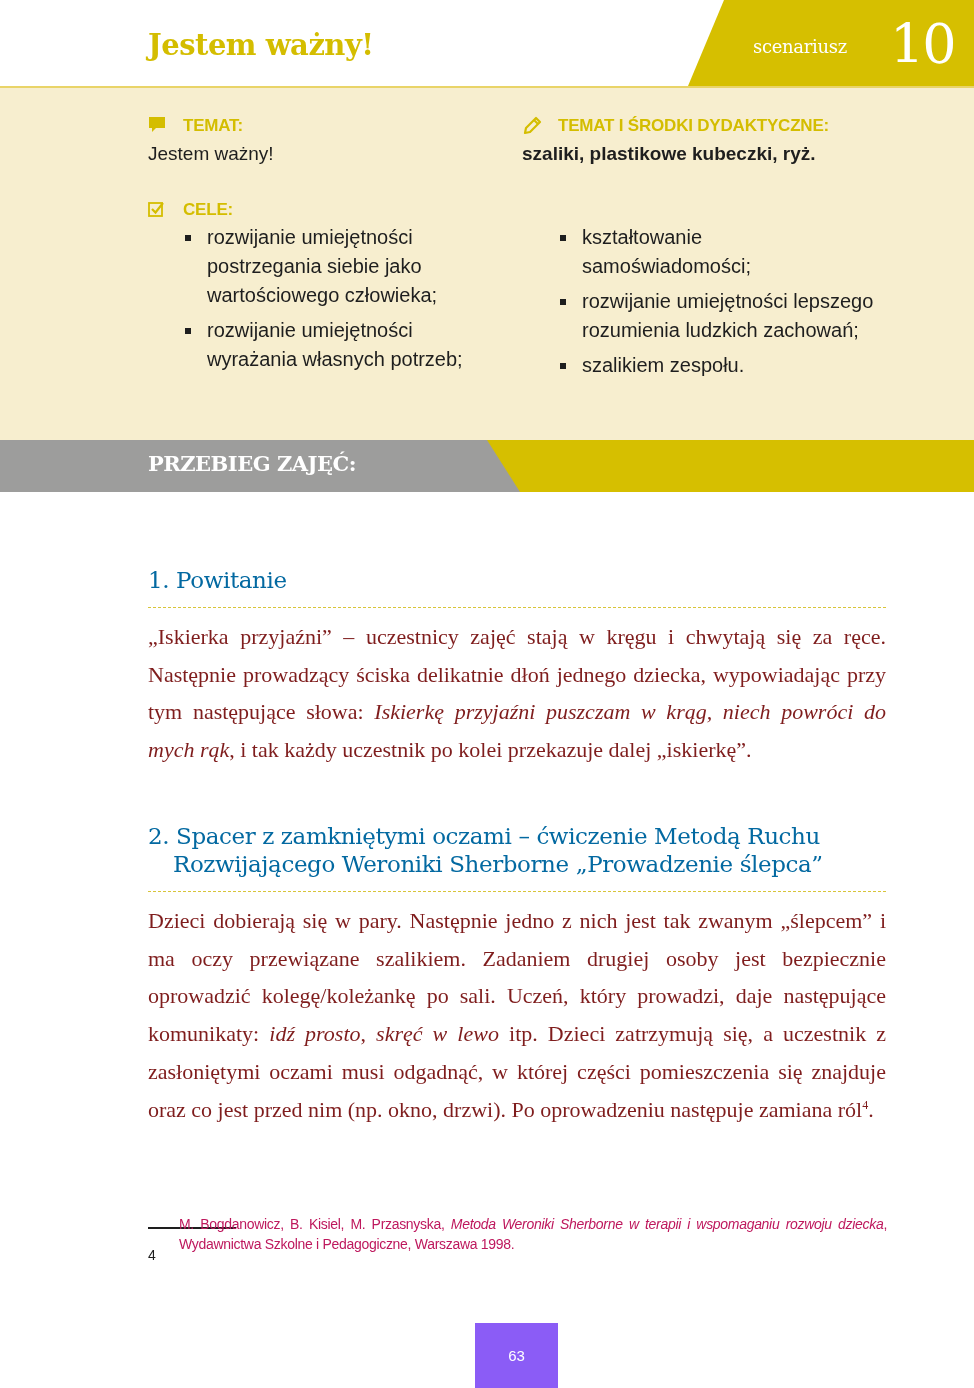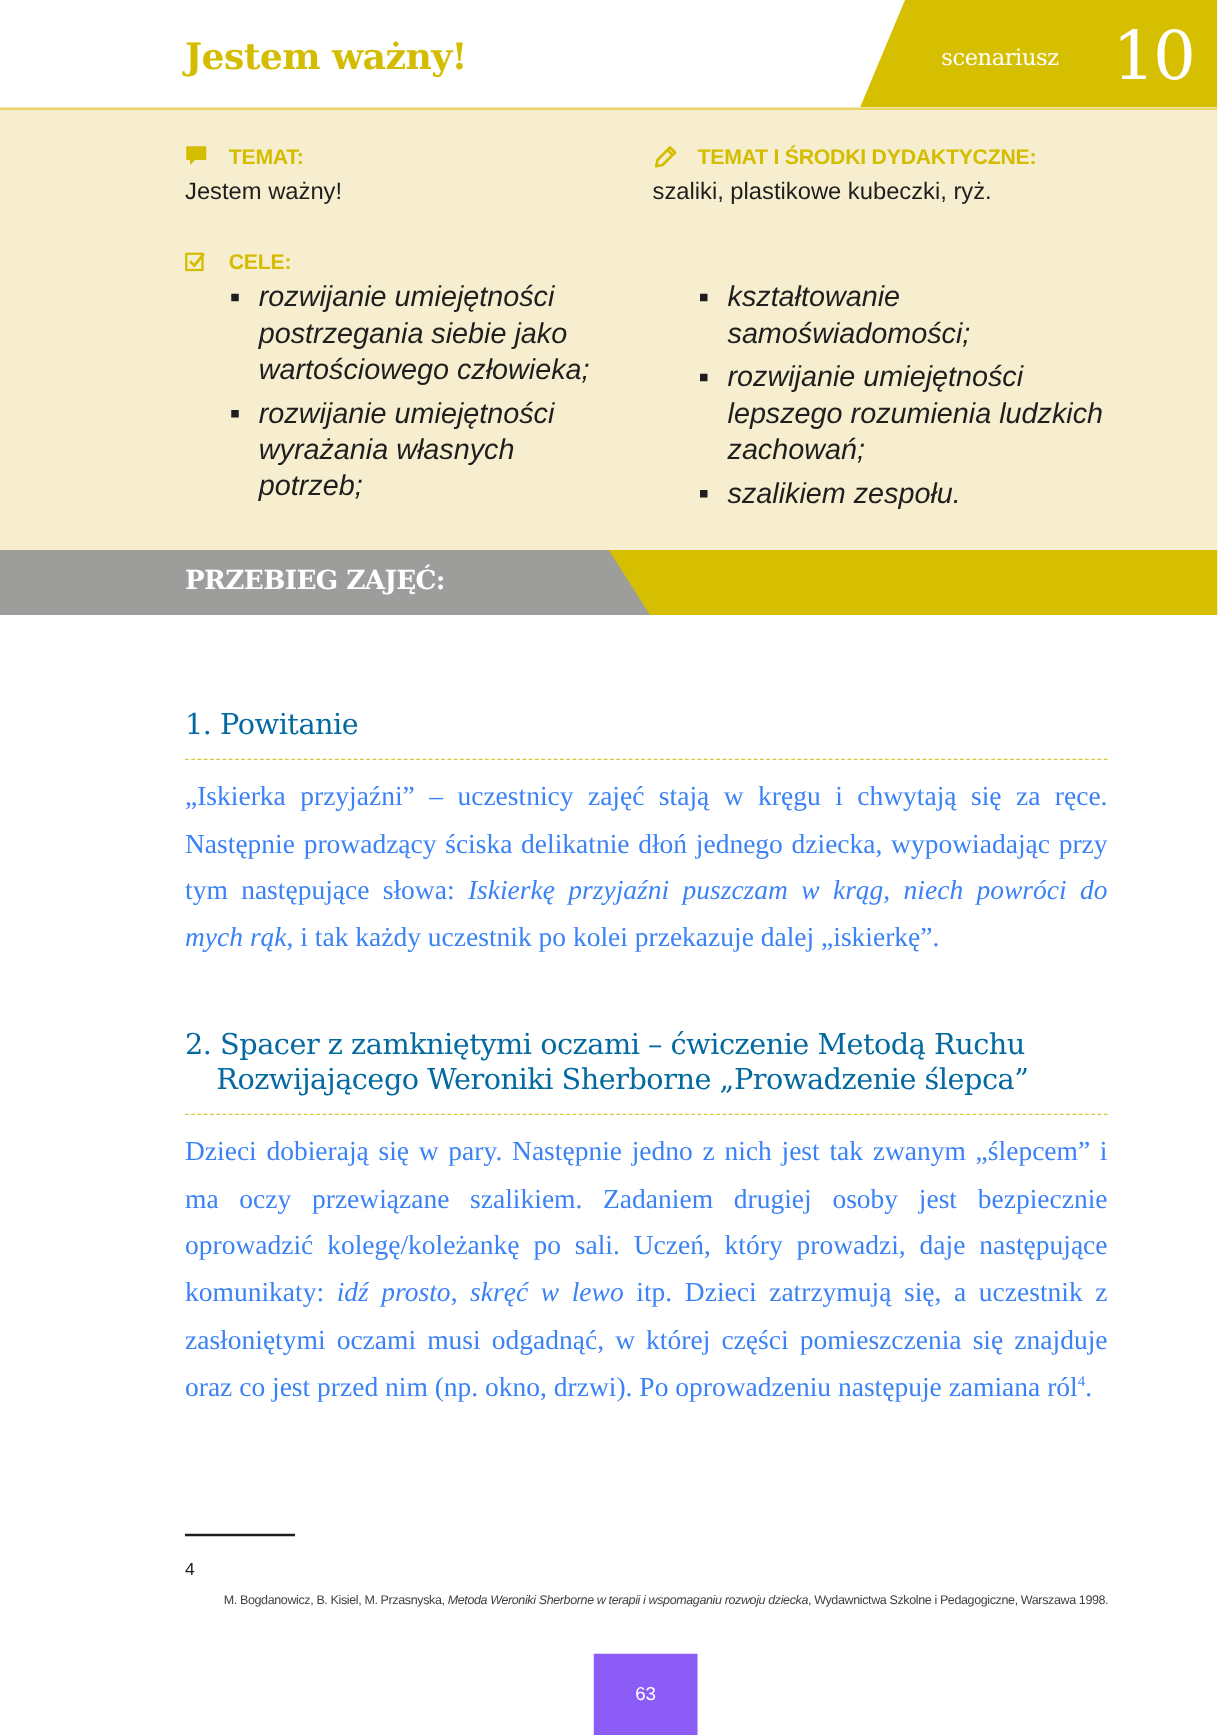--- a/index.html
+++ b/index.html
@@ -34,22 +34,22 @@
     
     .info-box { left: 0; top: 88px; width: 974px; height: 352px; background: #f7eecf; }
     .section-label {
       font-weight: bold; font-size: 17px; color: #d4bd00; white-space: nowrap;
       letter-spacing: -0.2px;
     }
     .section-text { font-size: 19px; color: #1e1e1e; white-space: nowrap; }
     .icon { display: inline-block; }
     .bullet-list { list-style: none; margin: 0; padding: 0; }
     .bullet-list li {
-      position: relative; padding-left: 22px; font-size: 23px; line-height: 29px;
-      color: #1e1e1e; margin-bottom: 6px; font-style: italic;
+      position: relative; padding-left: 22px; font-size: 20px; line-height: 29px;
+      color: #1e1e1e; margin-bottom: 6px;
     }
     .bullet-list li::before {
       content: ""; position: absolute; left: 0; top: 12px; width: 6px; height: 6px; background: #1e1e1e;
     }
 
     
     .przebieg-yellow { left: 0; top: 440px; width: 974px; height: 52px; background: #d6bf00; }
     .przebieg-gray {
       left: 0; top: 440px; width: 520px; height: 52px; background: #9d9d9c;
       clip-path: polygon(0 0, 487px 0, 520px 52px, 0 52px);
@@ -60,30 +60,30 @@
     }
 
     
     .step-title {
       font-family: "DejaVu Serif", serif; font-size: 23px; color: #0369a1;
       line-height: 28px; letter-spacing: -0.4px;
     }
     .dash-line { height: 0; border-top: 1.5px dashed #d8c53a; }
     .para {
       font-family: "Liberation Serif", serif; font-size: 22px; line-height: 37.7px;
-      color: #3b82f6; text-align: justify; width: 738px;
+      color: #7f1d1d; text-align: justify; width: 738px;
     }
     .para em { font-style: italic; }
     sup { font-size: 12px; line-height: 0; }
 
     
     .fn-line { left: 148px; top: 1227px; width: 88px; height: 2px; background: #1e1e1e; }
     .fn-num { left: 148px; top: 1247px; font-size: 14px; color: #1e1e1e; }
     .fn-text {
-      left: 179px; top: 1271px; width: 708px; font-size: 10px; line-height: 20px; color: #404040;
+      left: 179px; top: 1214px; width: 708px; font-size: 14px; line-height: 20px; color: #be185d;
       letter-spacing: -0.3px; text-align: justify;
     }
 
     
     .page-box {
       left: 475px; top: 1323px; width: 83px; height: 65px; background: #8b5cf6;
       display: flex; align-items: center; justify-content: center;
       color: #ffffff; font-size: 15px;
     }
   </style>
@@ -107,21 +107,21 @@
 <div class="abs section-label" style="left:183px; top:116px;">TEMAT:</div>
 <div class="abs section-text" style="left:148px; top:143px;">Jestem ważny!</div>
 
 <span class="abs icon" style="left:522px; top:116px;">
   <svg width="20" height="20" viewBox="0 0 20 20">
     <path d="M3 17 L4 12 L14 2 L18 6 L8 16 Z" fill="none" stroke="#d4bd00" stroke-width="2.2" stroke-linejoin="round"></path>
     <path d="M12 4 L16 8" stroke="#d4bd00" stroke-width="2"></path>
   </svg>
 </span>
 <div class="abs section-label" style="left:558px; top:116px;">TEMAT I ŚRODKI DYDAKTYCZNE:</div>
-<div class="abs section-text" style="left:522px; top:143px;">szaliki, plastikowe kubeczki, ryż.</div>
+<div class="abs section-text" style="left:522px; top:143px;font-weight:bold;">szaliki, plastikowe kubeczki, ryż.</div>
 
 <span class="abs icon" style="left:148px; top:201px;">
   <svg width="17" height="17" viewBox="0 0 17 17">
     <rect x="1" y="2" width="13" height="13" fill="none" stroke="#d4bd00" stroke-width="1.8"></rect>
     <path d="M4 8 L7.5 11.5 L15 2" fill="none" stroke="#d4bd00" stroke-width="2.2"></path>
   </svg>
 </span>
 <div class="abs section-label" style="left:183px; top:200px;">CELE:</div>
 
 <ul class="abs bullet-list" style="left:185px; top:223px; width:300px;">

